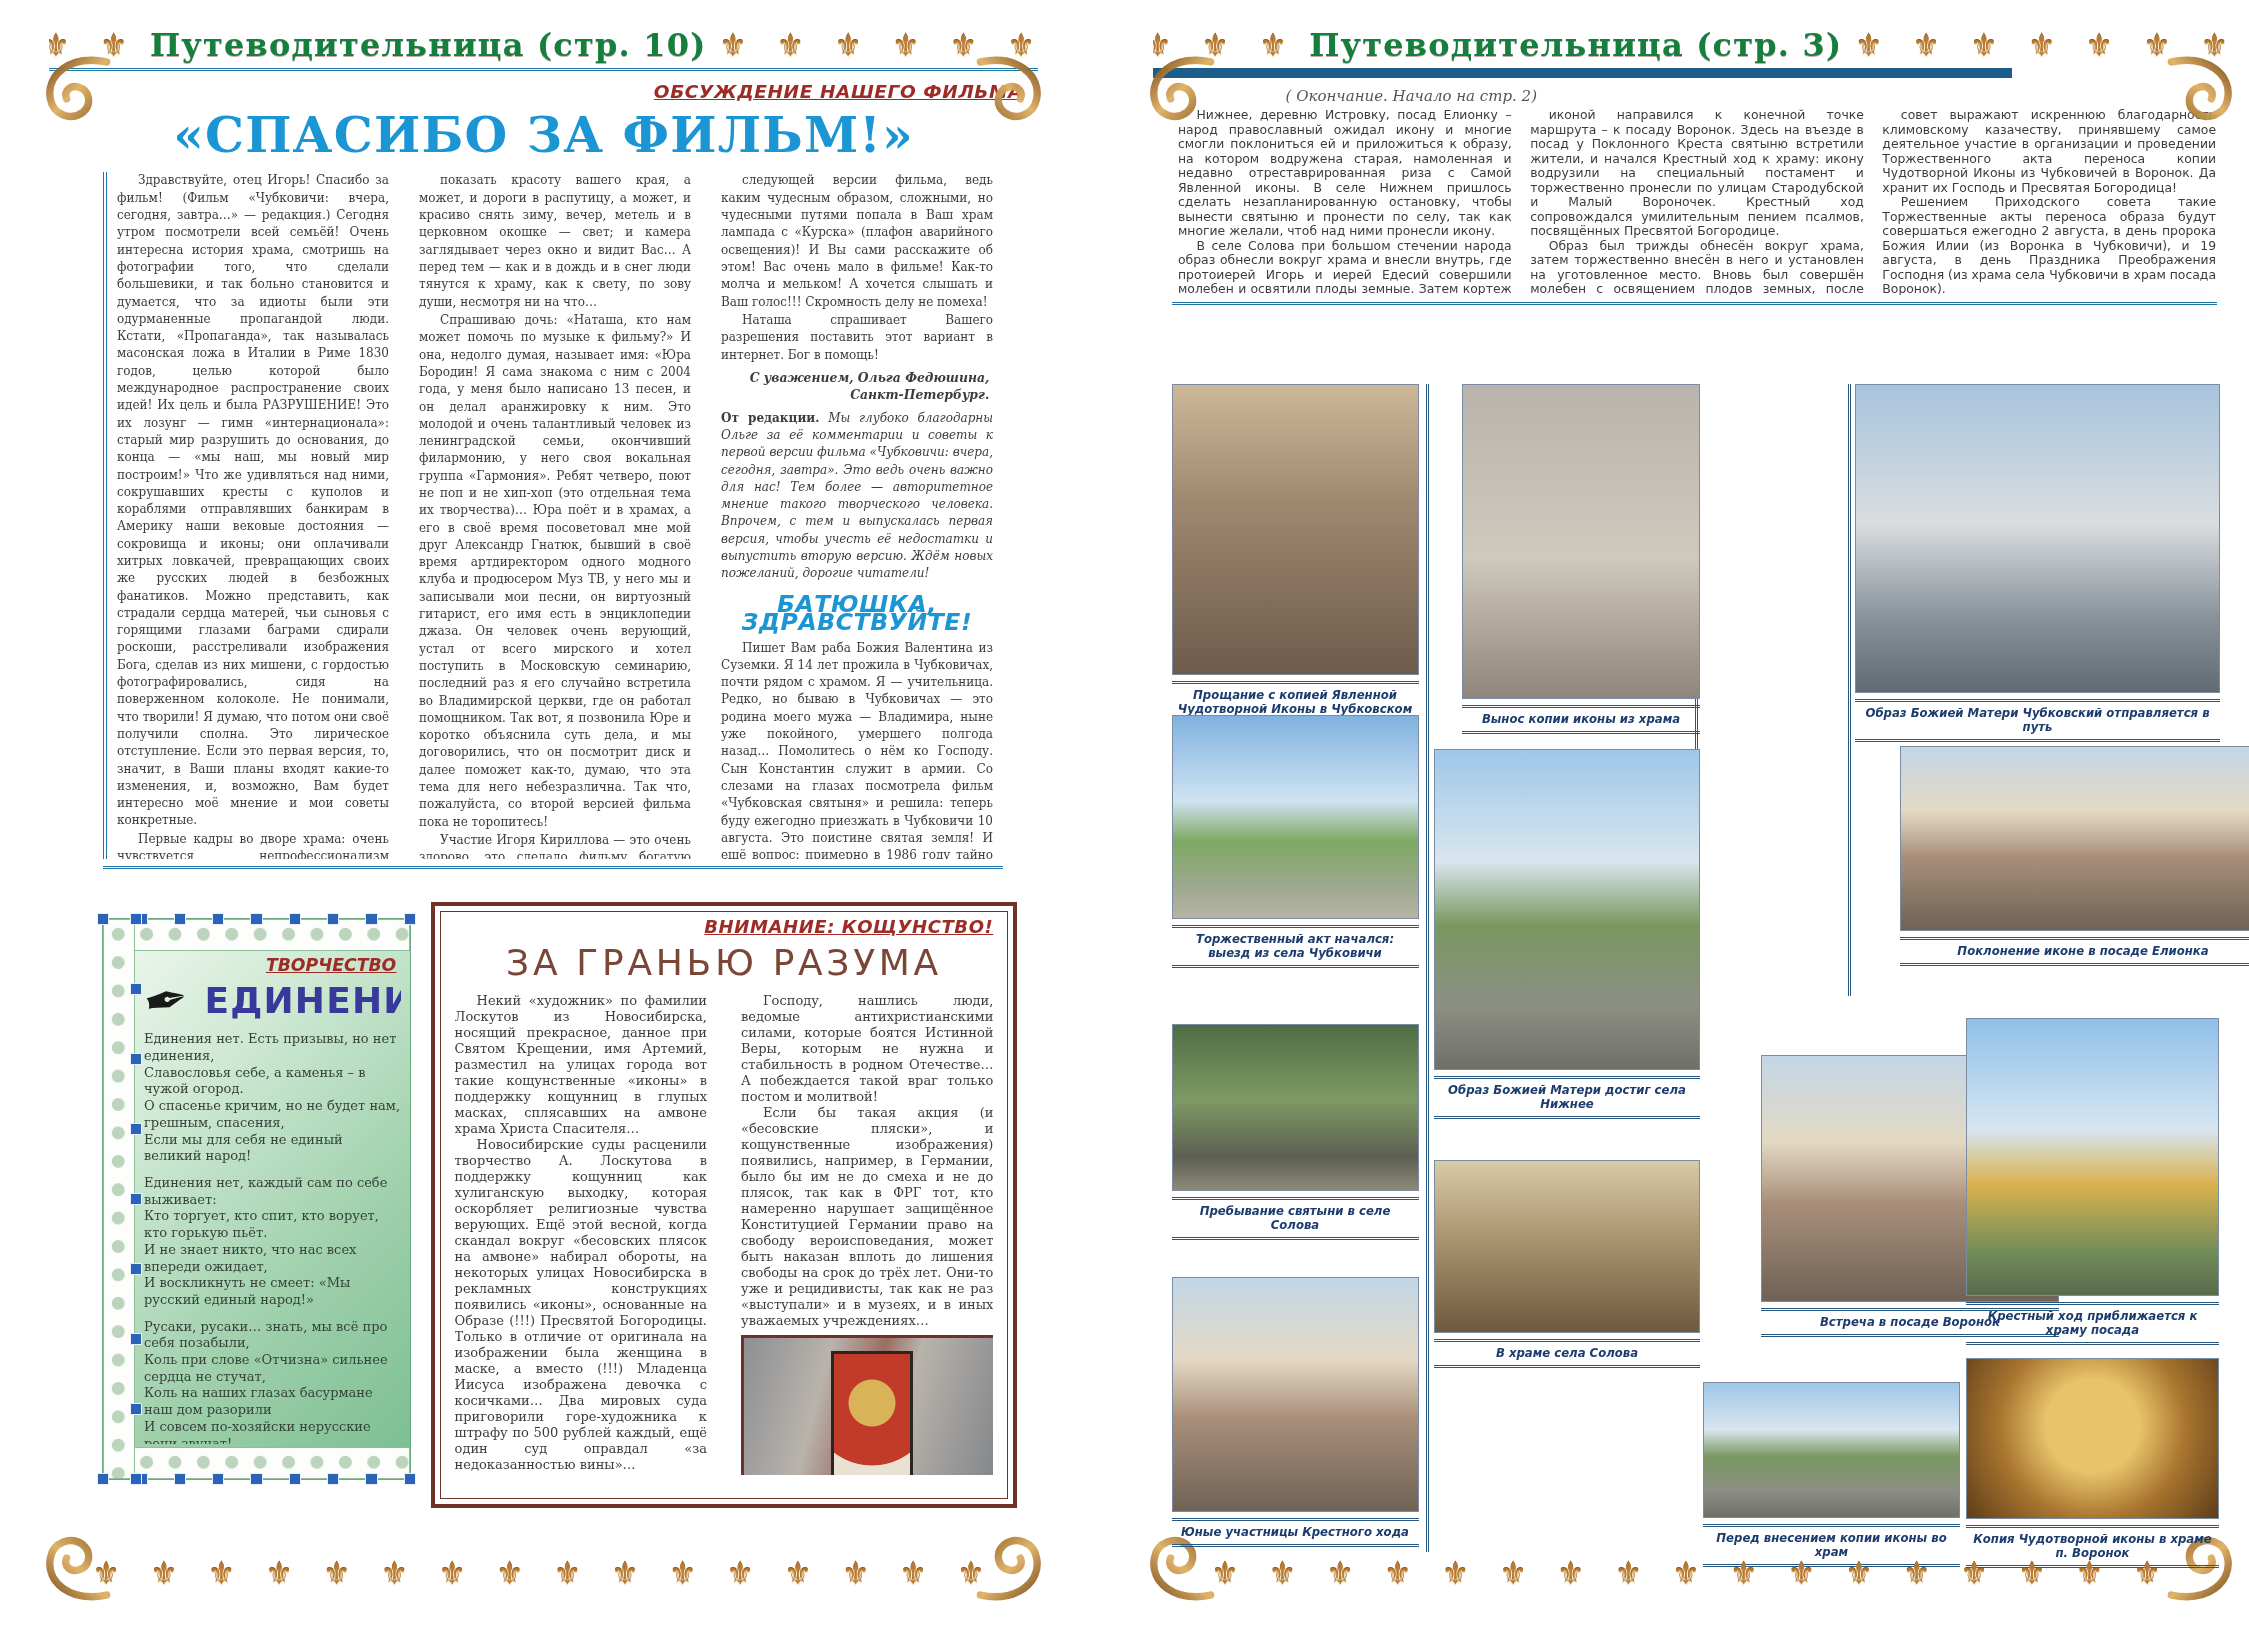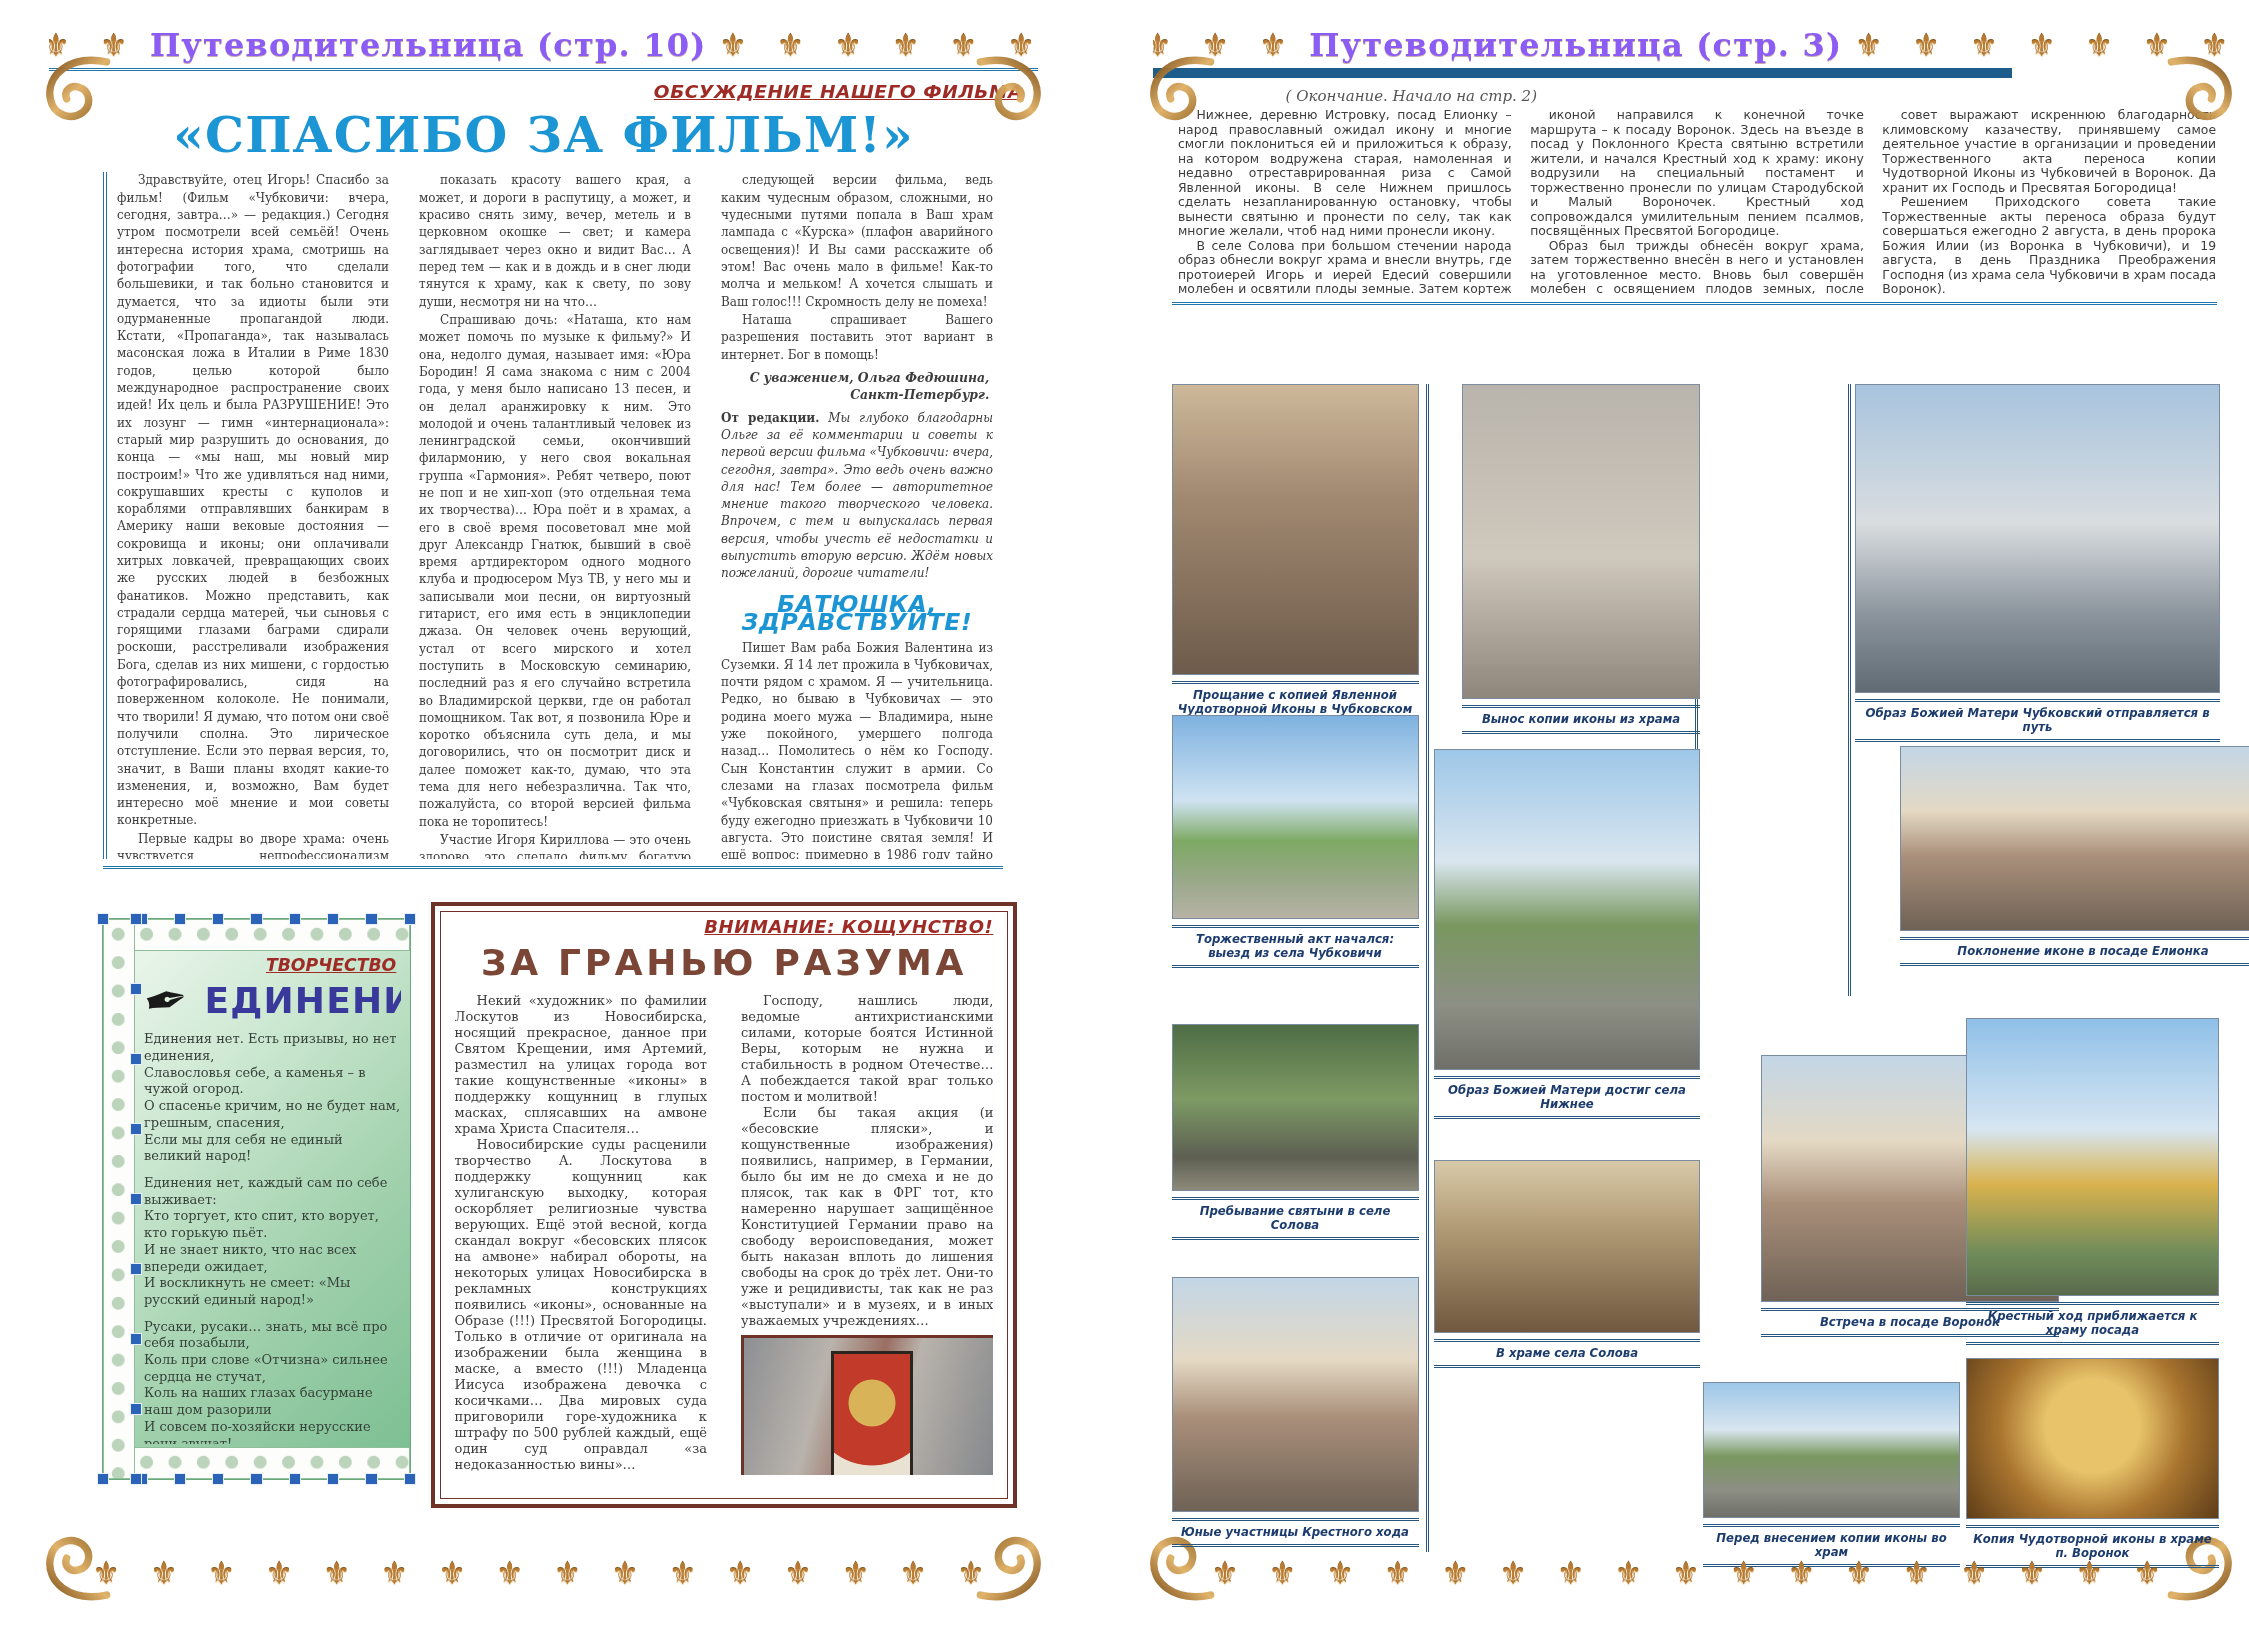--- a/index.html
+++ b/index.html
@@ -6,21 +6,21 @@
   .spread{position:relative;width:2250px;height:1652px;background:#ffffff;overflow:hidden;
           font-family:"DejaVu Serif",serif;color:#3c3c3c;}
   .page{position:absolute;top:22px;height:1607px;}
   .page-left{left:49px;width:989px;}
   .page-right{left:1153px;width:1076px;}
 
   
   .orn-band{position:relative;height:46px;display:flex;align-items:center;justify-content:center;gap:12.4px;overflow:hidden;}
   .orn-run{font-size:31px;letter-spacing:10px;white-space:nowrap;color:#b97931;
            text-shadow:0 1.2px 1.2px #e9c987,0 -0.6px 0.6px #7a4a12;}
-  .page-head-title{font-family:"DejaVu Serif",serif;font-weight:bold;font-size:32px;color:#8b5cf6;
+  .page-head-title{font-family:"DejaVu Serif",serif;font-weight:bold;font-size:32px;color:#15803d;
            white-space:nowrap;text-shadow:0 0.6px 0 #caa;letter-spacing:1.2px;}
   .orn-bottom{position:absolute;left:0;right:0;bottom:33px;}
   .corner{position:absolute;width:74px;height:74px;opacity:.95;}
   .corner svg{width:100%;height:100%;}
   .c-tl{top:31px;left:-8.7px;}
   .c-tr{top:31px;right:-8.7px;transform:scaleX(-1);}
   .c-bl{bottom:25px;left:-8.7px;transform:scaleY(-1);}
   .c-br{bottom:25px;right:-8.7px;transform:scale(-1,-1);}
 
   .rule-blue-double{border-top:1.2px solid #2076a8;border-bottom:1.2px solid #2076a8;height:3.1px;}
@@ -63,21 +63,21 @@
   .poem-headrow{display:flex;align-items:center;gap:16px;margin:1.2px 0 6.2px 0;}
   .quill{font-size:53px;line-height:49px;transform:rotate(-12deg);color:#1a1a1a;}
   .poem-title{font-family:"DejaVu Sans",sans-serif;font-weight:bold;font-size:36px;color:#39399b;letter-spacing:1.2px;}
   .stanza{white-space:pre-line;font-size:13px;line-height:16.7px;color:#37423a;margin:0 0 10px 0;}
 
   
   .kb-wrap{position:absolute;left:382px;top:880px;width:586px;height:606px;border:4.3px solid #6e3226;}
   .kb-inner{position:absolute;left:5px;top:5px;right:5px;bottom:5px;border:1.2px solid #6e3226;padding:3.7px 13.6px;overflow:hidden;}
   .kb-rubric{font-family:"DejaVu Sans",sans-serif;font-weight:bold;font-style:italic;font-size:18px;
             color:#9e2b25;text-decoration:underline;text-align:right;letter-spacing:0.6px;}
-  .kb-title{font-family:"DejaVu Sans",sans-serif;font-weight:bold;font-size:36px;color:#7b4636;
+  .kb-title{font-family:"DejaVu Sans",sans-serif;font-weight:normal;font-size:36px;color:#7b4636;
             text-align:center;letter-spacing:3.7px;margin:5px 0 10px 0;}
   .kb-cols{display:flex;gap:34px;}
   .kbcol{width:262px;font-size:13px;line-height:16px;text-align:justify;overflow:hidden;height:482px;}
   .kbcol p{margin:0;text-indent:22px;}
   .kb-photo{width:262px;height:167px;margin:6.2px 0;border:3.7px solid #6e3226;box-sizing:border-box;
             background:linear-gradient(105deg,#8d8f93 0%,#b9b3ac 30%,#9a6e62 48%,#b9b3ac 60%,#7e8287 100%);position:relative;}
   .kb-photo .icon-board{position:absolute;left:34%;top:8%;width:32%;height:84%;background:
             radial-gradient(circle at 50% 38%,#d8b358 0 26%,#c23b2a 27% 70%,#e9e2d2 71%);border:3.1px solid #2c241e;}
 
   

